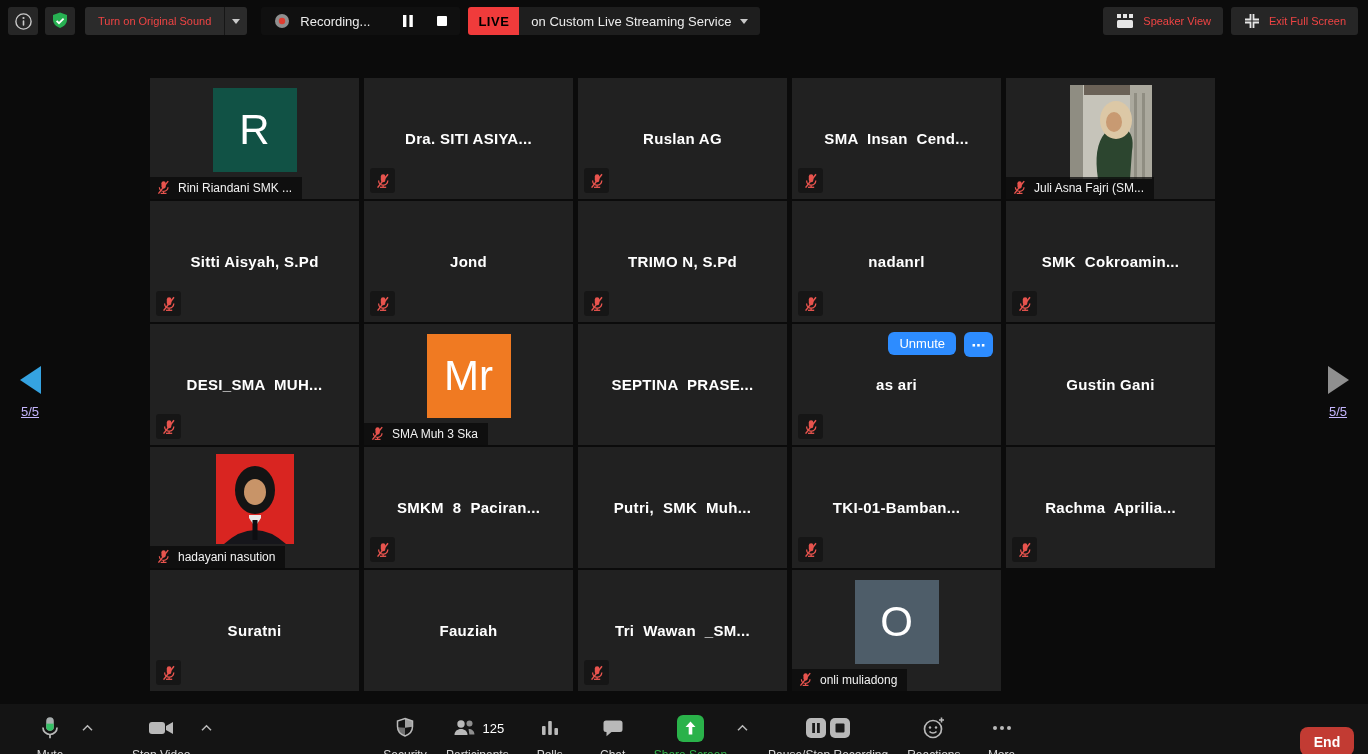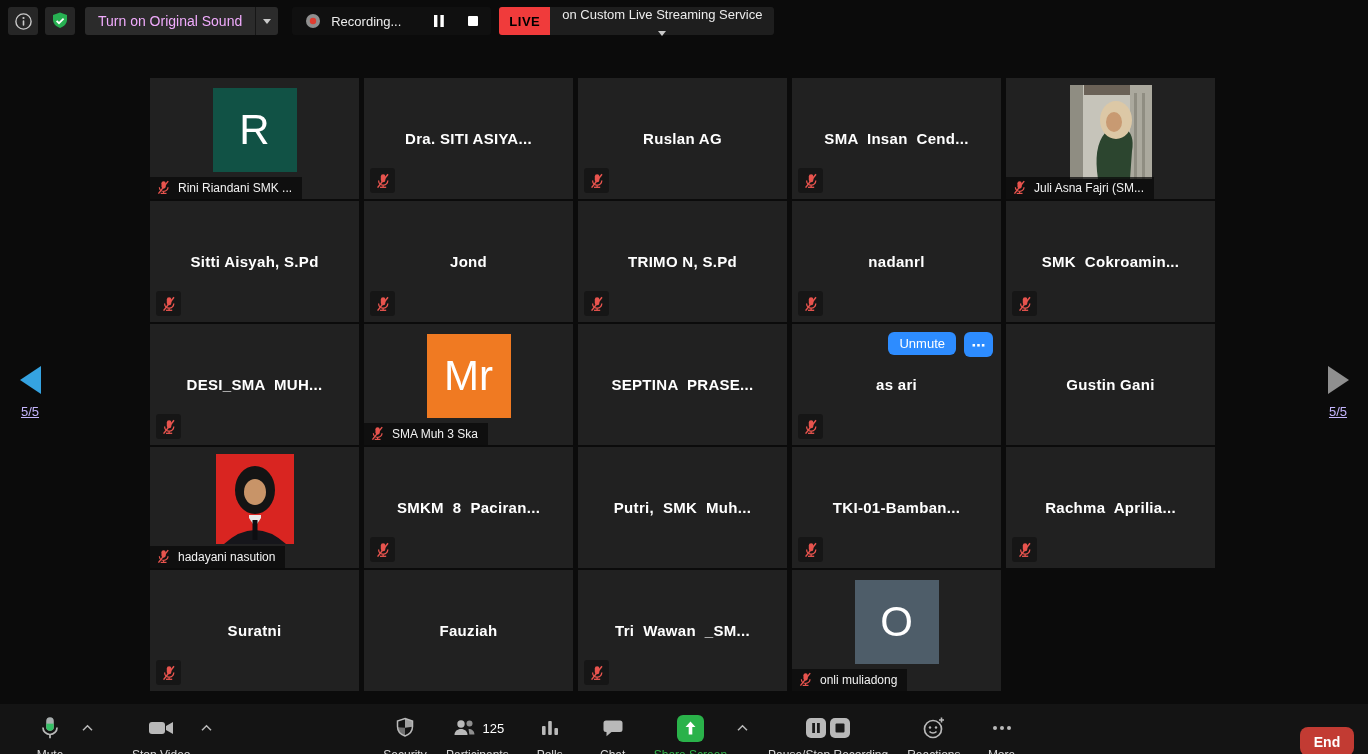--- a/index.html
+++ b/index.html
@@ -1,31 +1,31 @@
 <!DOCTYPE html>
 <html><head>
 <meta charset="utf-8">
 <style>
   html,body{margin:0;padding:0;background:#000;}
   #app{position:relative;width:1368px;height:754px;background:#0b0b0b;overflow:hidden;
        font-family:"Liberation Sans","DejaVu Sans",sans-serif;color:#ececec;-webkit-font-smoothing:antialiased;}
 
   
   .topbar{position:absolute;top:0;left:0;right:0;height:42px;display:flex;align-items:center;padding-left:8px;box-sizing:border-box;}
-  .tbtn{background:#262626;height:28px;display:flex;align-items:center;justify-content:center;border-radius:3px;font-size:14px;color:#f0abfc;cursor:default;}
+  .tbtn{background:#262626;height:28px;display:flex;align-items:center;justify-content:center;border-radius:3px;font-size:11px;color:#ef4444;cursor:default;}
   .icon-btn{width:30px;}
   .icon-btn + .icon-btn{margin-left:7px;}
   .sound-group{display:flex;margin-left:10px;}
   .sound-main{padding:0 13px;border-radius:3px 0 0 3px;background:#2b2b2b;}
   .sound-caret{width:22px;border-radius:0 3px 3px 0;background:#2b2b2b;border-left:1px solid #161616;}
   .rec-group{margin-left:14px;background:#101010;height:28px;border-radius:3px;display:flex;align-items:center;gap:9px;padding:0 12px;font-size:13px;}
   .rec-group .gap{width:14px;}
   .live-group{display:flex;margin-left:8px;height:28px;}
   .live-badge{background:#F03B3B;color:#000000;font-weight:bold;font-size:13px;display:flex;align-items:center;padding:0 10px;border-radius:3px 0 0 3px;letter-spacing:.5px;}
-  .service{background:#1e1e1e;display:flex;align-items:center;gap:9px;padding:0 12px;border-radius:0 3px 3px 0;font-size:13px;flex-direction:column;}
+  .service{background:#1e1e1e;display:flex;align-items:center;gap:9px;padding:0 12px;border-radius:0 3px 3px 0;font-size:13px;}
   .caret-down{width:0;height:0;border-left:4px solid transparent;border-right:4px solid transparent;border-top:5px solid #c9c9c9;display:inline-block;}
   .tb-right{margin-left:auto;margin-right:10px;display:flex;gap:8px;}
   .tb-right .tbtn{padding:0 12px;gap:8px;}
 
   
   .grid{position:absolute;left:150px;top:78px;width:1065px;display:grid;grid-template-columns:repeat(5,1fr);grid-template-rows:repeat(5,121px);gap:2px 5px;}
   .tile{position:relative;background:#212121;overflow:hidden;}
   .center-name{position:absolute;inset:0;display:flex;align-items:center;justify-content:center;
                color:#fff;font-weight:bold;font-size:15px;white-space:pre;letter-spacing:.3px;}
   .avatar{position:absolute;left:50%;top:10px;transform:translateX(-50%);width:84px;height:84px;
@@ -105,20 +105,40 @@
           <rect x="1" y="1" width="10" height="10" rx="1" fill="#fff"></rect>
         </svg>
     </div>
     <div class="live-group">
       <span class="live-badge">LIVE</span>
       <span class="service">
         <span>on Custom Live Streaming Service</span>
         <span class="caret-down"></span>
       </span>
     </div>
+    <div class="tb-right">
+      <div class="tbtn">
+        <svg width="20" height="18" viewBox="0 0 20 18">
+            <rect x="2" y="2" width="4" height="4" fill="#e6e6e6"></rect>
+            <rect x="8" y="2" width="4" height="4" fill="#e6e6e6"></rect>
+            <rect x="14" y="2" width="4" height="4" fill="#e6e6e6"></rect>
+            <rect x="2" y="8" width="16" height="8" rx="1.5" fill="#e6e6e6"></rect>
+          </svg>
+        <span>Speaker View</span>
+      </div>
+      <div class="tbtn">
+        <svg width="18" height="18" viewBox="0 0 18 18" fill="none" stroke="#e6e6e6" stroke-width="1.8">
+            <path d="M7.5 2 v5.5 H2"></path>
+            <path d="M10.5 2 v5.5 H16"></path>
+            <path d="M7.5 16 v-5.5 H2"></path>
+            <path d="M10.5 16 v-5.5 H16"></path>
+          </svg>
+        <span>Exit Full Screen</span>
+      </div>
+    </div>
   </div>
 
   <div class="grid">
       <div class="tile">
         <div class="avatar" style="background: rgb(17, 82, 69);">R</div>
         <div class="chip"><svg width="15" height="15" viewBox="0 0 16 16">
             <rect x="5.8" y="1.2" width="4.6" height="8" rx="2.3" fill="#E8544E"></rect>
             <path d="M3.6 7.6 a4.6 4.6 0 0 0 9.2 0" fill="none" stroke="#E8544E" stroke-width="1.3"></path>
             <line x1="8.1" y1="12.2" x2="8.1" y2="14" stroke="#E8544E" stroke-width="1.3"></line>
             <line x1="5" y1="14.3" x2="11.2" y2="14.3" stroke="#E8544E" stroke-width="1.3"></line>

